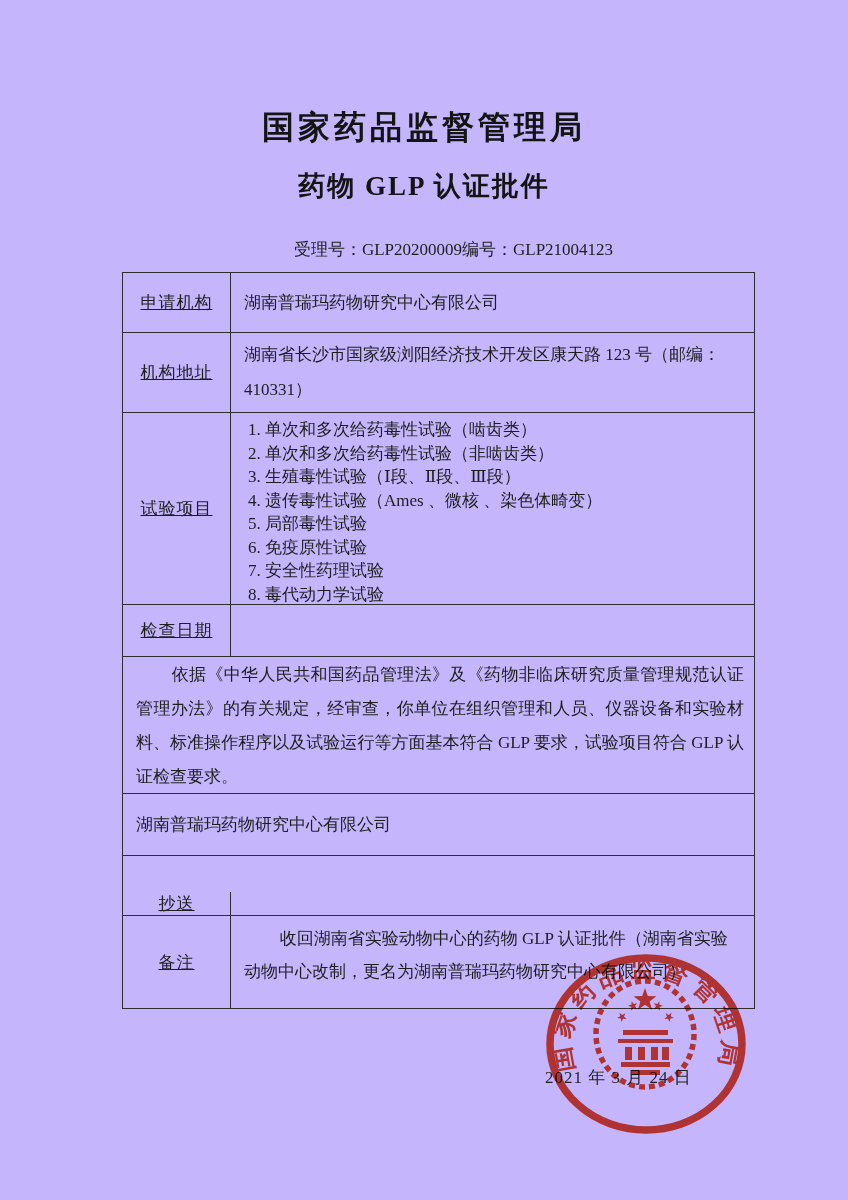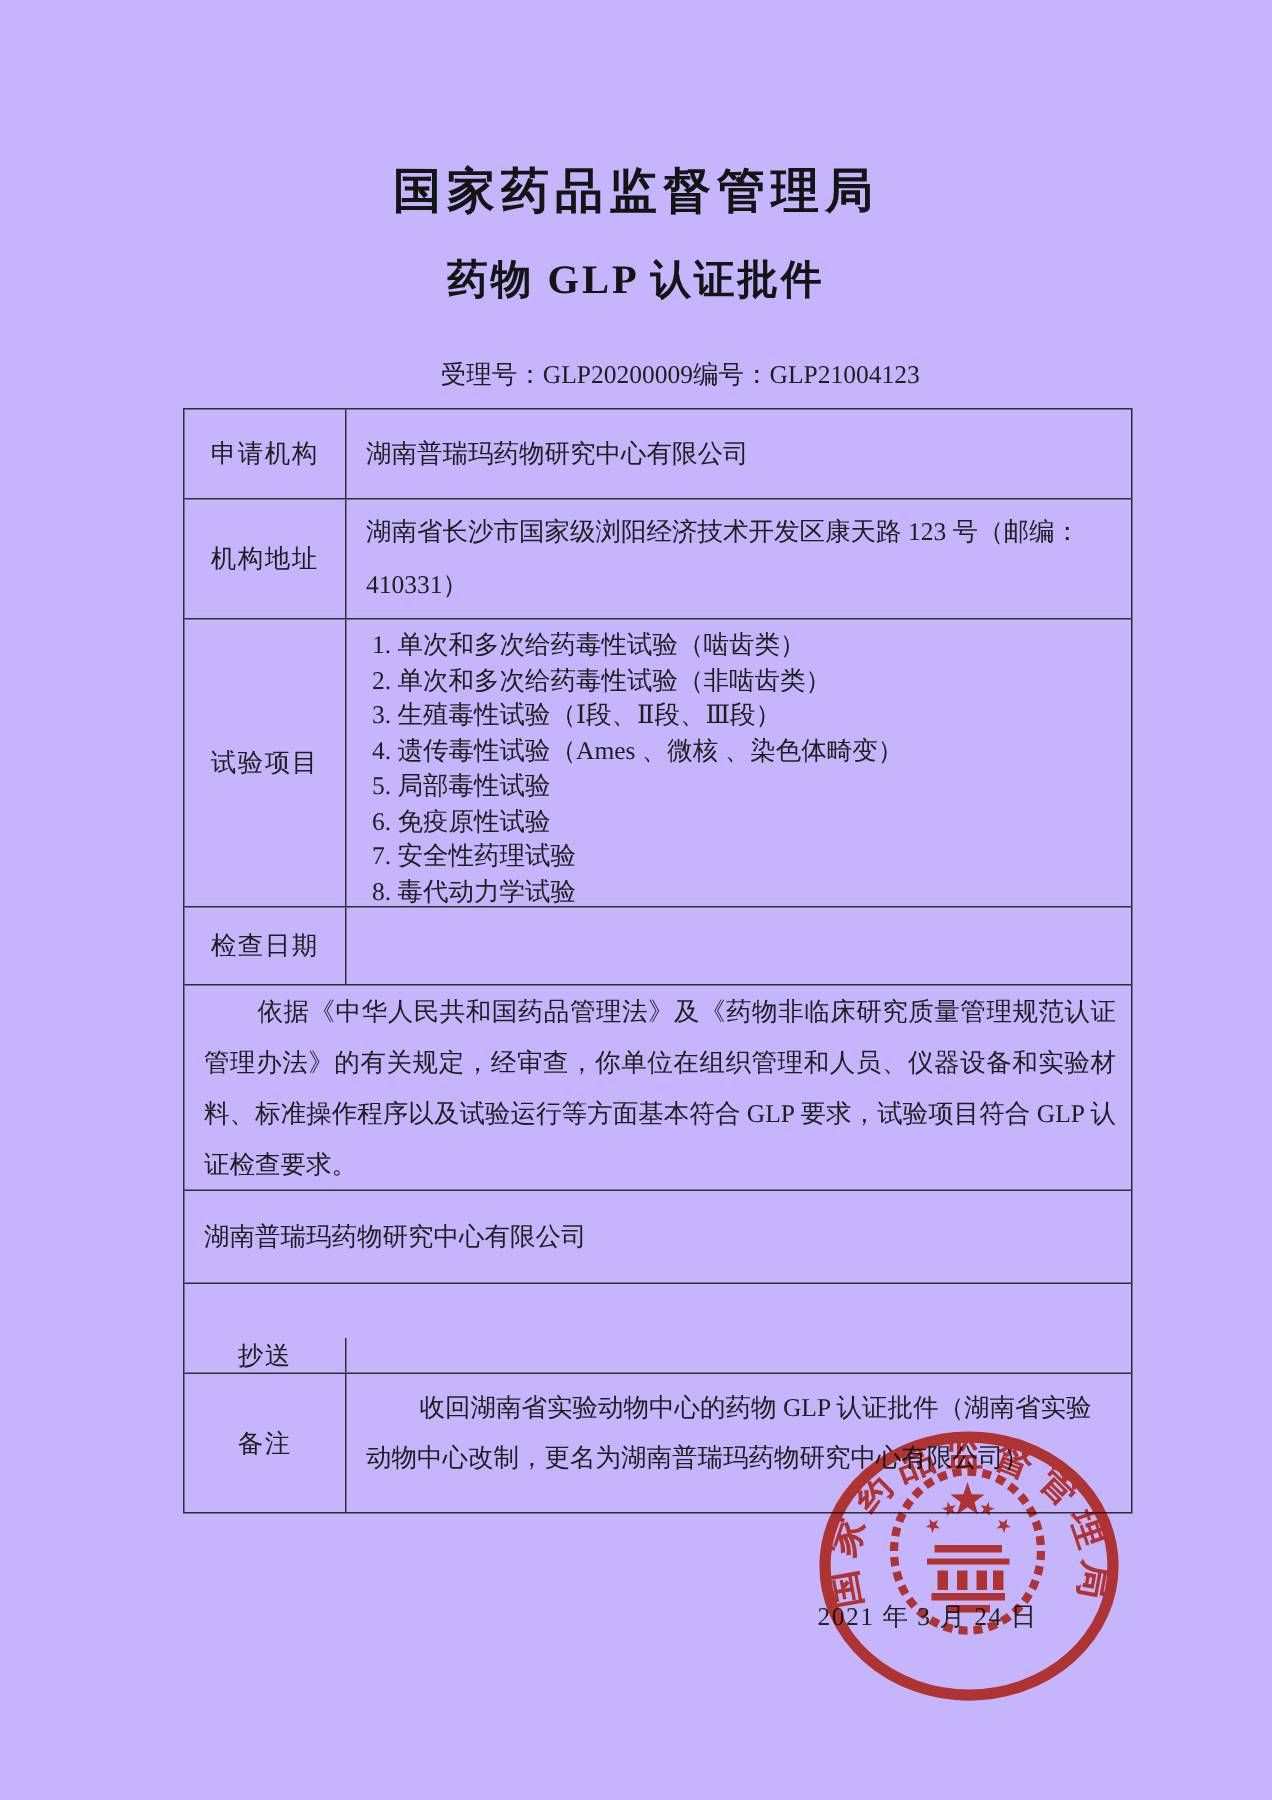--- a/index.html
+++ b/index.html
@@ -45,20 +45,21 @@
   .t-row:nth-child(5){height:137px;}
   .t-row:nth-child(6){height:62px;}
   .t-row:nth-child(7){height:60px;align-items:flex-end;}
   .t-row:nth-child(8){height:92px;}
   .t-label{
     width:108px;flex:0 0 108px;
     border-right:1.5px solid #2e2e2e;
     box-sizing:border-box;
     display:flex;align-items:center;justify-content:center;
     letter-spacing:1px;
+    text-decoration:underline;
   }
   .t-cell{flex:1;box-sizing:border-box;padding:0 10px 0 13px;}
   .t-cell.single{display:flex;align-items:center;}
   .t-cell.wrap35{line-height:35px;padding-top:4px;}
   .t-cell.list{white-space:pre-line;line-height:23.5px;padding-top:5px;padding-left:17px;}
   .t-cell.conclusion{line-height:34px;padding-top:1px;text-indent:2.1em;text-align:justify;}
   .t-cell.remark{line-height:33px;padding-top:6px;text-indent:2.1em;}
   .issue-date{
     position:absolute;left:545px;top:1066px;
     font-size:17px;letter-spacing:1px;color:#222;

